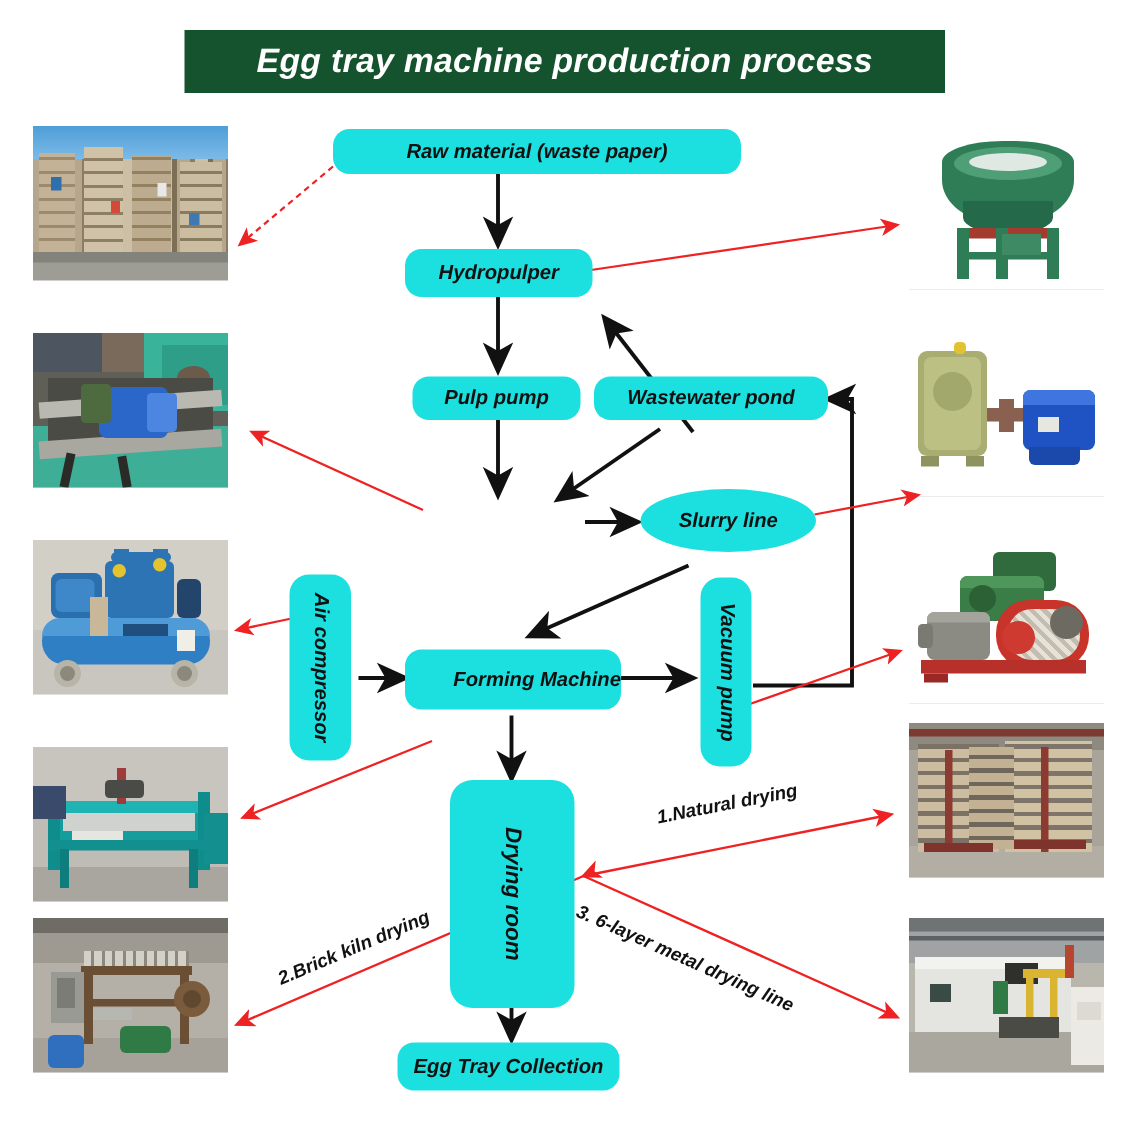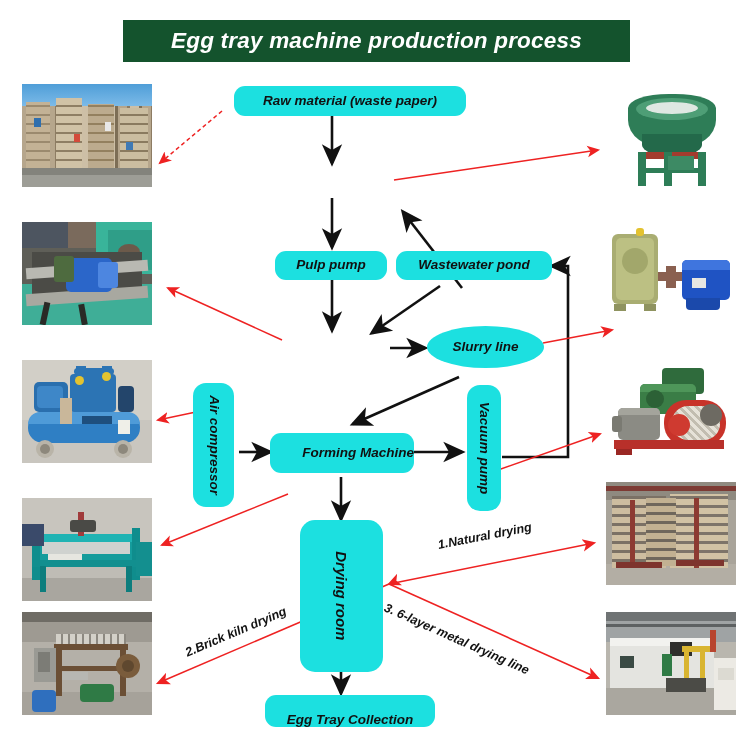--- a/index.html
+++ b/index.html
@@ -289,24 +289,27 @@
       <line x1="389" y1="584" x2="594" y2="543" marker-end="url(#rd)"></line>
       <line x1="389" y1="584" x2="598" y2="678" marker-end="url(#rd)"></line>
       <line x1="389" y1="584" x2="158" y2="683" marker-end="url(#rd)" marker-start="url(#rd)"></line>
     </g>
   </svg>
 
   <div class="rlbl" style="left:438px;top:538px;transform:rotate(-11deg);">1.Natural drying</div>
   <div class="rlbl" style="left:186px;top:646px;transform:rotate(-23deg);">2.Brick kiln drying</div>
   <div class="rlbl" style="left:385px;top:600px;transform:rotate(24deg);">3. 6-layer metal drying line</div>
 
-  <div class="node rect" style="left:234px;top:86px;width:232px;height:30px;align-items:center;">
+  <div class="node rect" style="left:222px;top:86px;width:272px;height:30px;align-items:center;">
     <span>Raw material (waste paper)</span>
   </div>
 
+  <div class="node rect" style="left:270px;top:166px;width:125px;height:32px;">
+    <span>Hydropulper</span>
+  </div>
 
   <div class="node rect" style="left:275px;top:251px;width:112px;height:29px;">
     <span>Pulp pump</span>
   </div>
 
   <div class="node rect" style="left:396px;top:251px;width:156px;height:29px;">
     <span>Wastewater pond</span>
   </div>
 
 
@@ -323,17 +326,17 @@
   </div>
 
   <div class="node vert" style="left:467px;top:385px;width:34px;height:126px;">
     <span class="vtxt">Vacuum pump</span>
   </div>
 
   <div class="node bigvert" style="left:300px;top:520px;width:83px;height:152px;">
     <span class="vtxt">Drying room</span>
   </div>
 
-  <div class="node rect" style="left:265px;top:695px;width:170px;height:32px;align-items:flex-end;">
+  <div class="node rect" style="left:265px;top:695px;width:148px;height:32px;">
     <span>Egg Tray Collection</span>
   </div>
 
 </div>
 
 </body></html>

